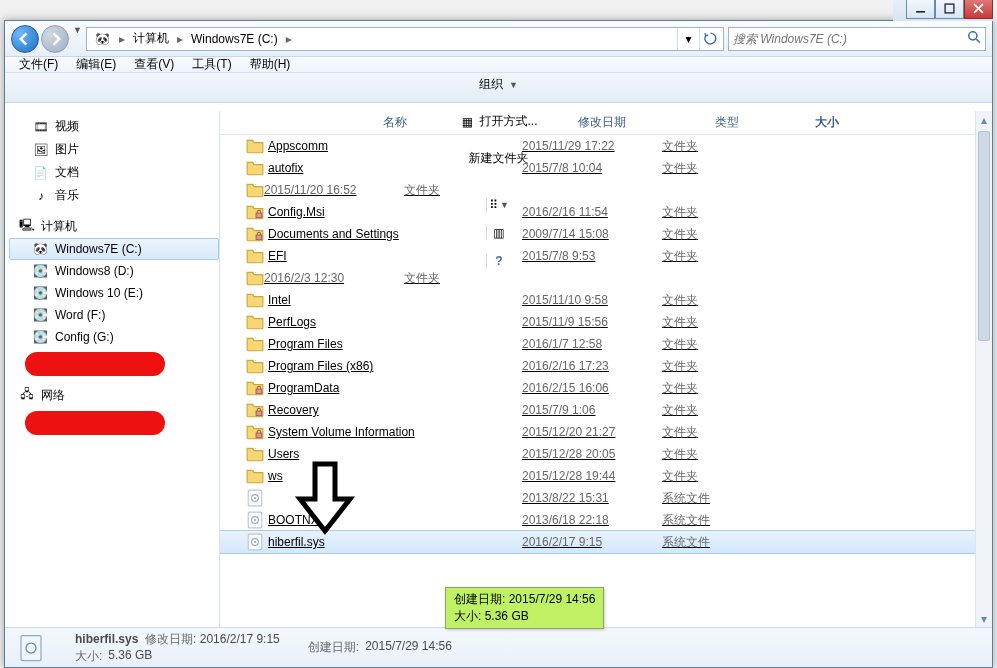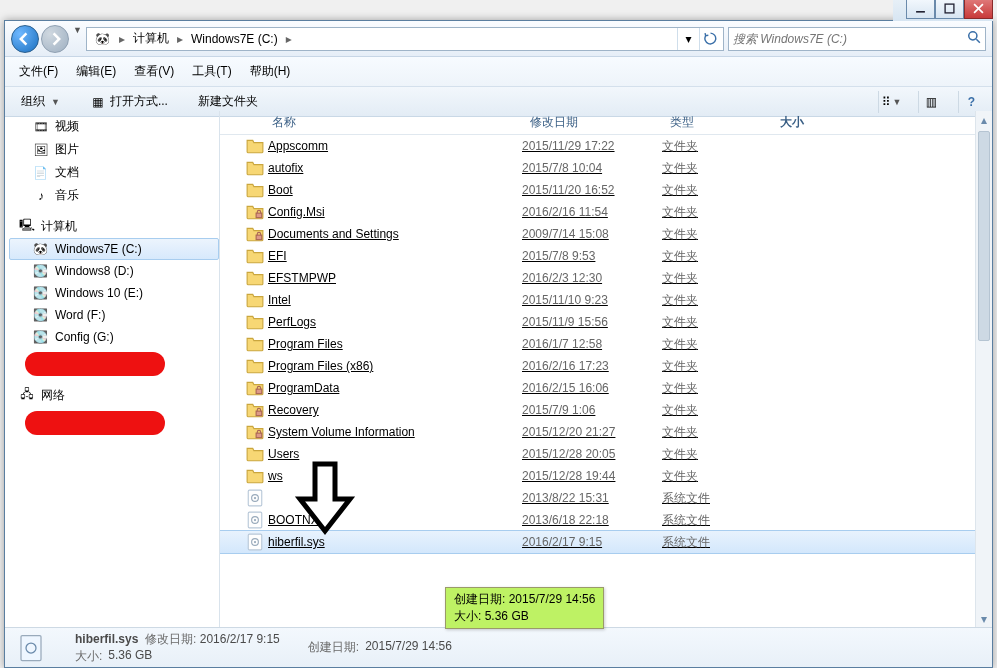--- a/index.html
+++ b/index.html
@@ -21,42 +21,42 @@
 .addrbar { flex:1; height:24px; border:1px solid #9fb4c8; background:#fff; display:flex; align-items:center; padding:0 2px; }
 .addr-crumb { display:flex; align-items:center; gap:4px; padding:0 6px; height:100%; }
 .addr-sep { color:#666; padding:0 2px;}
 .addr-actions { display:flex; margin-left:auto;}
 .addr-btn { width:22px; height:22px; display:flex; align-items:center; justify-content:center; border-left:1px solid #cfdeeb;}
 .searchbox { width:258px; height:24px; border:1px solid #9fb4c8; background:#fff; display:flex; align-items:center; padding:0 4px; }
 .searchbox input { border:none; outline:none; flex:1; font-style:italic; color:#7a7a7a; }
 .searchbox .mag { color:#3a6fa8; }
 
 
-.menurow { height:30px; background:linear-gradient(#f7fbff,#eef4fa); border-bottom:1px solid #d4e0ec; display:flex; align-items:center; padding:0 6px; gap:2px;}
+.menurow { height:16px; background:linear-gradient(#f7fbff,#eef4fa); border-bottom:1px solid #d4e0ec; display:flex; align-items:center; padding:0 6px; gap:2px;}
 .menuitem { padding:2px 8px; }
 
 
-.toolrow { height:30px; background:linear-gradient(#f2f7fc,#e3ecf5); border-bottom:1px solid #c9d8e6; display:flex; align-items:center; padding:0 8px; gap:14px;}
+.toolrow { height:30px; background:linear-gradient(#f2f7fc,#e3ecf5); border-bottom:1px solid #c9d8e6; display:flex; align-items:center; padding:0 8px; gap:14px;flex-direction:column;}
 .toolbtn { display:flex; align-items:center; gap:4px; padding:3px 8px; }
 .toolspacer{flex:1;}
 .tool-icon-btn{ width:26px; height:22px; display:flex; align-items:center; justify-content:center; border-left:1px solid #cdd9e4; }
 
 
 .body { position:absolute; top:90px; left:0; right:0; bottom:40px; display:flex; }
 .sidebar { width:215px; border-right:1px solid #d9e3ec; overflow:auto; padding:4px 0 4px 4px; position:relative;}
 .side-item { display:flex; align-items:center; gap:6px; padding:3px 6px 3px 24px; white-space:nowrap; }
 .side-item.header { padding-left:10px; margin-top:8px; font-weight:normal;}
 .side-item.selected { background:linear-gradient(#ecf4fd,#d7e9fc); border:1px solid #a8cdef; border-radius:2px; padding:2px 5px 2px 23px;}
 .side-ico { width:16px; height:16px; display:inline-flex; align-items:center; justify-content:center;}
 .redblob { width:140px; height:24px; background:#e11; border-radius:12px; margin:4px 0 4px 16px; }
 
 .filepane { flex:1; display:flex; flex-direction:column; position:relative;}
-.colhead { height:24px; border-bottom:1px solid #e0e8ef; display:flex; align-items:center; color:#3a5f85; padding-left:46px;}
+.colhead { height:24px; border-bottom:1px solid #e0e8ef; display:flex; align-items:center; color:#3a5f85; padding-left:46px;text-align:center;}
 .colhead .col { padding:0 6px; }
-.col-name{ width:258px;} .col-date{ width:140px;} .col-type{ width:110px;} .col-size{ width:90px;font-weight:bold;}
+.col-name{ width:258px;} .col-date{ width:140px;margin-left:8px;} .col-type{ width:110px;} .col-size{ width:90px;font-weight:bold;}
 .filelist { flex:1; overflow:auto;text-decoration:underline; }
 .row { display:flex; align-items:center; height:22px; padding-left:26px; }
 .row.selected { background:linear-gradient(#e8f2fd,#d3e7fc); outline:1px solid #a8cdef; }
 .row .ico { width:18px; display:flex; justify-content:center; }
 .row .name { width:258px; padding-left:4px; overflow:hidden; text-overflow:ellipsis; white-space:nowrap;}
 .row .date { width:140px; color:#666;} .row .type{ width:110px; color:#666;} .row .size{ width:90px; color:#666; text-align:right;}
 
 
 .status { position:absolute; left:0; right:0; bottom:0; height:40px; background:linear-gradient(#f3f8fd,#e8f0f8); border-top:1px solid #cdd9e4; display:flex; align-items:center; padding:0 10px; gap:28px; color:#4a4a4a;}
 .status .big-ico{ width:32px; height:32px; display:flex; align-items:center; justify-content:center;}
@@ -251,21 +251,20 @@
             <span class="date">2015/7/8 10:04</span>
             <span class="type">文件夹</span>
             <span class="size"></span>
           </div>
           <div class="row">
             <span class="ico">
               <svg viewBox="0 0 16 16">
                 <path d="M1 3h5l1 2h8v8a1 1 0 0 1-1 1H2a1 1 0 0 1-1-1z" fill="#f7d774" stroke="#caa63e"></path>
               </svg>
             </span>
-            <span class="name">Boot</span>
             <span class="date">2015/11/20 16:52</span>
             <span class="type">文件夹</span>
             <span class="size"></span>
           </div>
           <div class="row">
             <span class="ico">
               <svg viewBox="0 0 16 16">
                 <path d="M1 3h5l1 2h8v8a1 1 0 0 1-1 1H2a1 1 0 0 1-1-1z" fill="#f7d774" stroke="#caa63e"></path>
                 <rect x="9" y="9" width="5" height="4" fill="#d98" stroke="#a65"></rect>
                 <path d="M10 9v-1a1.5 1.5 0 0 1 3 0v1" fill="none" stroke="#a65"></path>
@@ -299,33 +298,32 @@
             <span class="date">2015/7/8 9:53</span>
             <span class="type">文件夹</span>
             <span class="size"></span>
           </div>
           <div class="row">
             <span class="ico">
               <svg viewBox="0 0 16 16">
                 <path d="M1 3h5l1 2h8v8a1 1 0 0 1-1 1H2a1 1 0 0 1-1-1z" fill="#f7d774" stroke="#caa63e"></path>
               </svg>
             </span>
-            <span class="name">EFSTMPWP</span>
             <span class="date">2016/2/3 12:30</span>
             <span class="type">文件夹</span>
             <span class="size"></span>
           </div>
           <div class="row">
             <span class="ico">
               <svg viewBox="0 0 16 16">
                 <path d="M1 3h5l1 2h8v8a1 1 0 0 1-1 1H2a1 1 0 0 1-1-1z" fill="#f7d774" stroke="#caa63e"></path>
               </svg>
             </span>
             <span class="name">Intel</span>
-            <span class="date">2015/11/10 9:23</span>
+            <span class="date">2015/11/10 9:58</span>
             <span class="type">文件夹</span>
             <span class="size"></span>
           </div>
           <div class="row">
             <span class="ico">
               <svg viewBox="0 0 16 16">
                 <path d="M1 3h5l1 2h8v8a1 1 0 0 1-1 1H2a1 1 0 0 1-1-1z" fill="#f7d774" stroke="#caa63e"></path>
               </svg>
             </span>
             <span class="name">PerfLogs</span>

